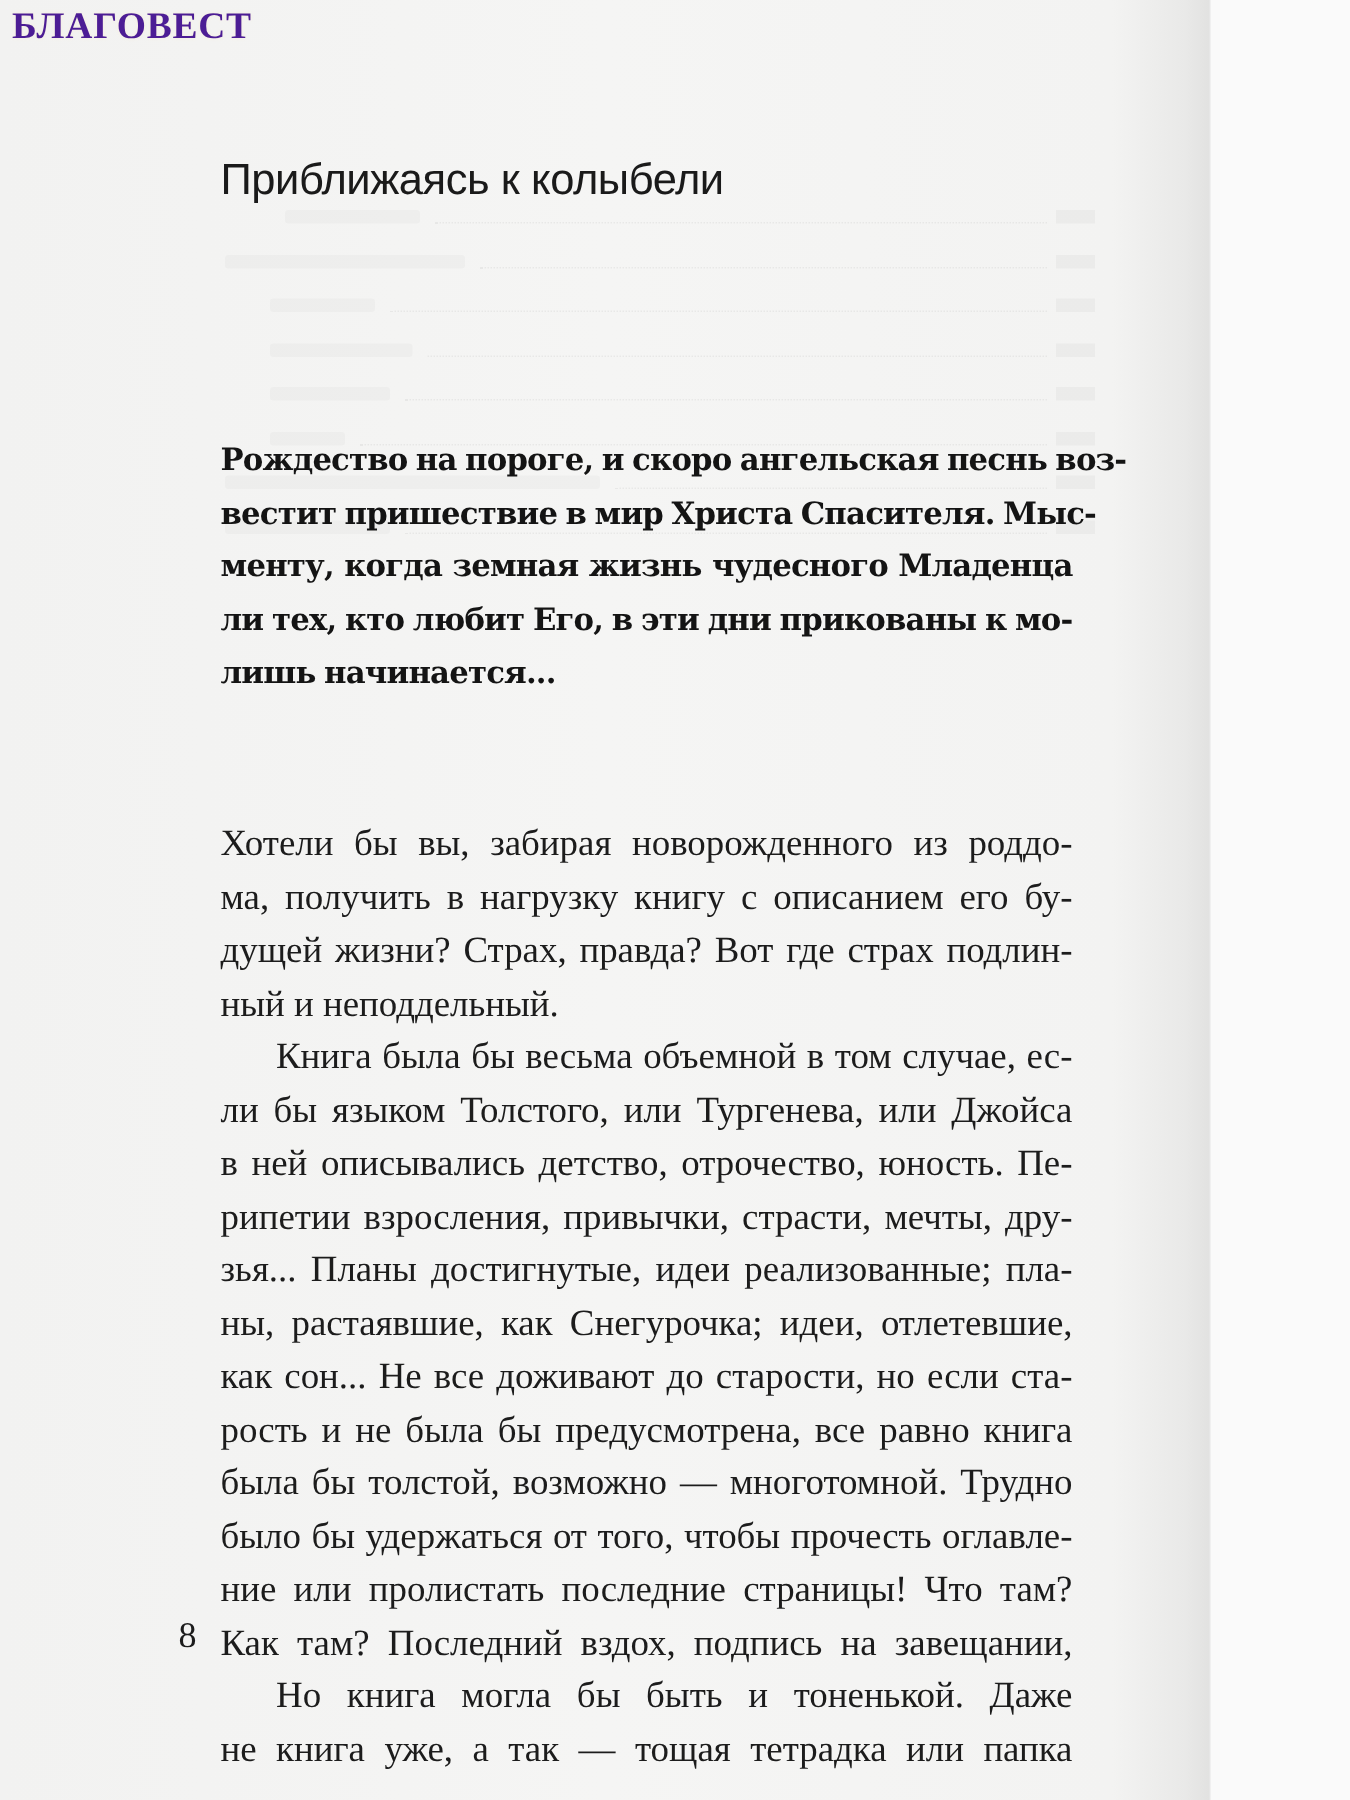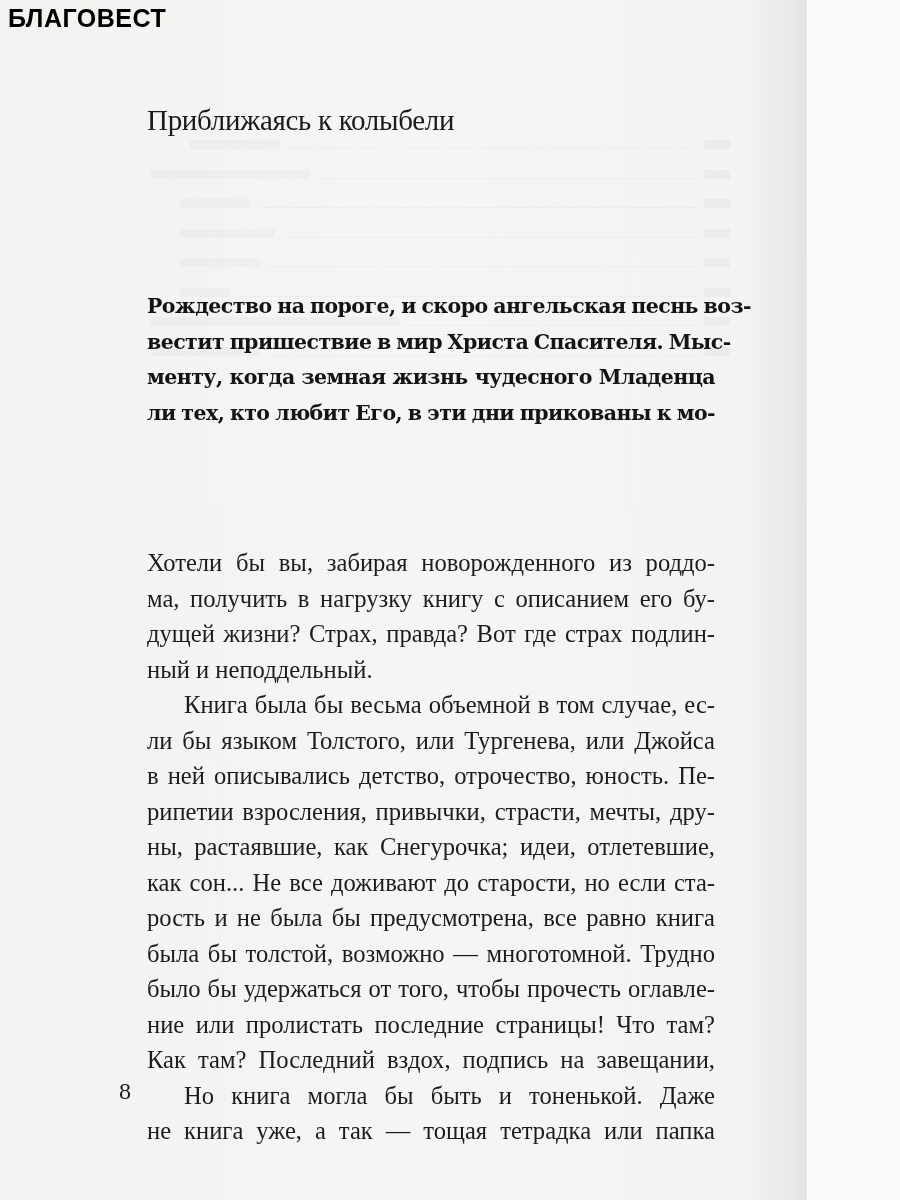--- a/index.html
+++ b/index.html
@@ -27,25 +27,25 @@
       top: 0;
       width: 94px;
       height: 1200px;
       background: #fafafa;
       border-left: 1px solid #e6e6e6;
     }
     .watermark {
       position: absolute;
       left: 8px;
       top: 4px;
-      font-family: Liberation Sans, sans-serif;
+      font-family: Liberation Serif, serif;
       font-weight: bold;
       font-size: 25px;
       letter-spacing: 0.5px;
-      color: #000000;
+      color: #4c1d95;
       text-shadow: 0 0 3px #f6efe0, 0 0 1px #f6efe0;
     }
     .ghost {
       position: absolute;
       left: 150px;
       top: 128px;
       width: 580px;
     }
     .ghost-line {
       height: 29.5px;
@@ -70,21 +70,21 @@
       top: 12px;
       width: 26px;
       height: 9px;
       background: rgba(0,0,0,0.03);
     }
     .chapter-title {
       position: absolute;
       left: 147px;
       top: 104px;
       margin: 0;
-      font-family: Liberation Serif, serif;
+      font-family: Liberation Sans, sans-serif;
       font-weight: normal;
       font-size: 29px;
       letter-spacing: -0.3px;
       color: #1a1a1a;
     }
     .lead {
       position: absolute;
       left: 147px;
       top: 289px;
       width: 568px;
@@ -186,33 +186,35 @@
       </div>
   </div>
 
   <h1 class="chapter-title">Приближаясь к колыбели</h1>
 
   <div class="lead">
     <div class="line">Рождество на пороге, и скоро ангельская песнь воз-</div>
     <div class="line">вестит пришествие в мир Христа Спасителя. Мыс-</div>
     <div class="line">менту, когда земная жизнь чудесного Младенца</div>
     <div class="line">ли тех, кто любит Его, в эти дни прикованы к мо-</div>
+    <div class="line last">лишь начинается...</div>
   </div>
 
   <div class="body-text">
 
     <div class="line">Хотели бы вы, забирая новорожденного из роддо-</div>
     <div class="line">ма, получить в нагрузку книгу с описанием его бу-</div>
     <div class="line">дущей жизни? Страх, правда? Вот где страх подлин-</div>
     <div class="line last">ный и неподдельный.</div>
 
     <div class="line indent">Книга была бы весьма объемной в том случае, ес-</div>
     <div class="line">ли бы языком Толстого, или Тургенева, или Джойса</div>
     <div class="line">в ней описывались детство, отрочество, юность. Пе-</div>
     <div class="line">рипетии взросления, привычки, страсти, мечты, дру-</div>
+    <div class="line">зья... Планы достигнутые, идеи реализованные; пла-</div>
     <div class="line">ны, растаявшие, как Снегурочка; идеи, отлетевшие,</div>
     <div class="line">как сон... Не все доживают до старости, но если ста-</div>
     <div class="line">рость и не была бы предусмотрена, все равно книга</div>
     <div class="line">была бы толстой, возможно — многотомной. Трудно</div>
     <div class="line">было бы удержаться от того, чтобы прочесть оглавле-</div>
     <div class="line">ние или пролистать последние страницы! Что там?</div>
     <div class="line">Как там? Последний вздох, подпись на завещании,</div>
 
     <div class="line indent">Но книга могла бы быть и тоненькой. Даже</div>
     <div class="line">не книга уже, а так — тощая тетрадка или папка</div>

